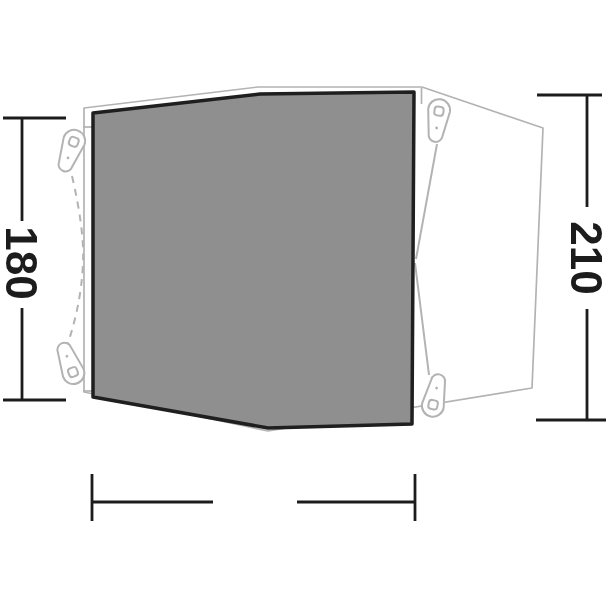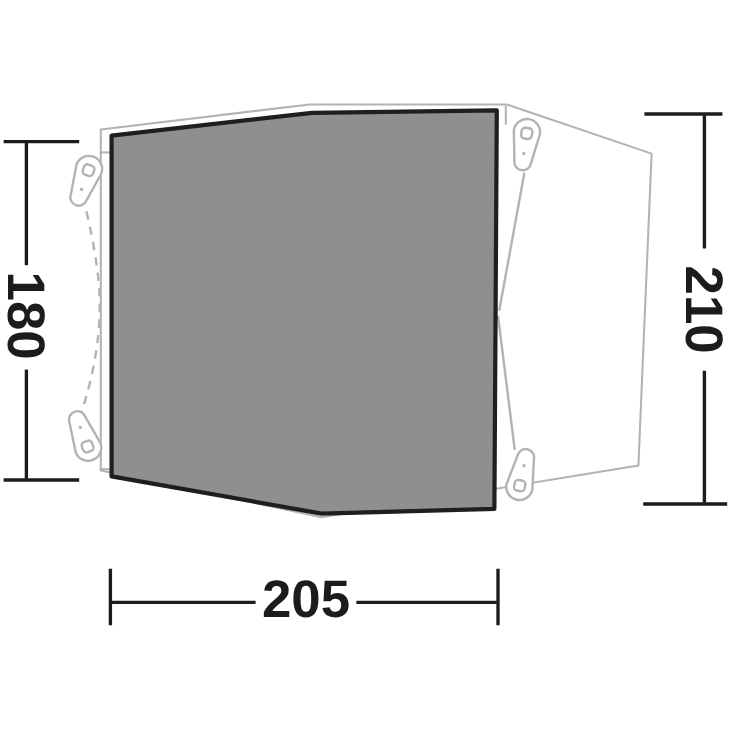--- a/index.html
+++ b/index.html
@@ -94,15 +94,14 @@
       <path d="M415,474 V521"></path>
       <path d="M93,502 H213"></path>
       <path d="M297,502 H414"></path>
     </g>
   </svg>
 
   <div class="dim-label vertical" style="left:-29px;top:241px;width:100px;height:44px;">180</div>
 
   <div class="dim-label vertical" style="left:536px;top:236px;width:100px;height:44px;">210</div>
 
-  <div class="dim-label" style="left:195px;top:478px;width:120px;height:44px;">205</div>
 
 </div>
 
 </body></html>

